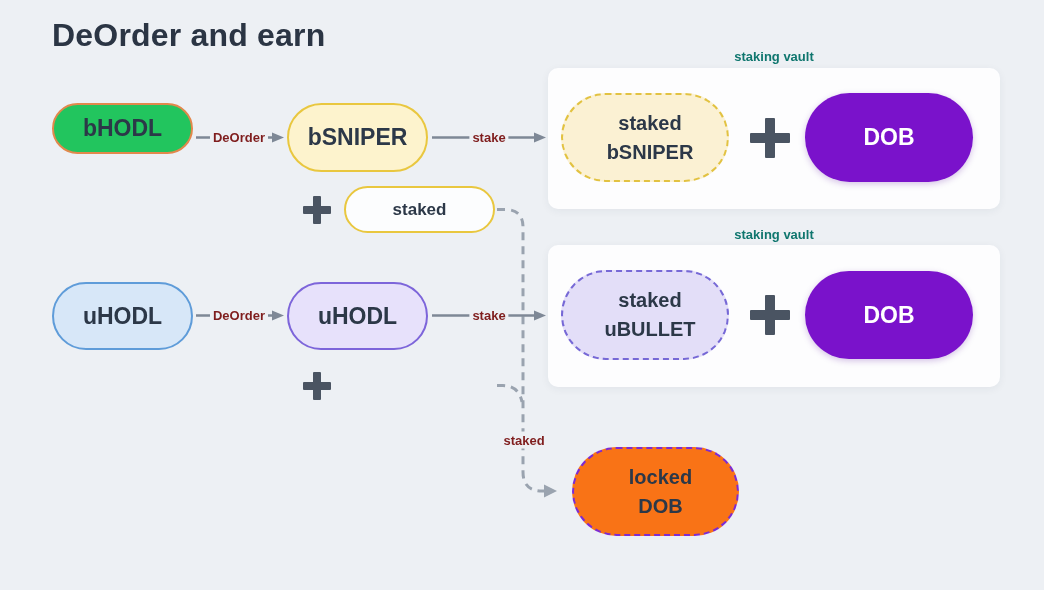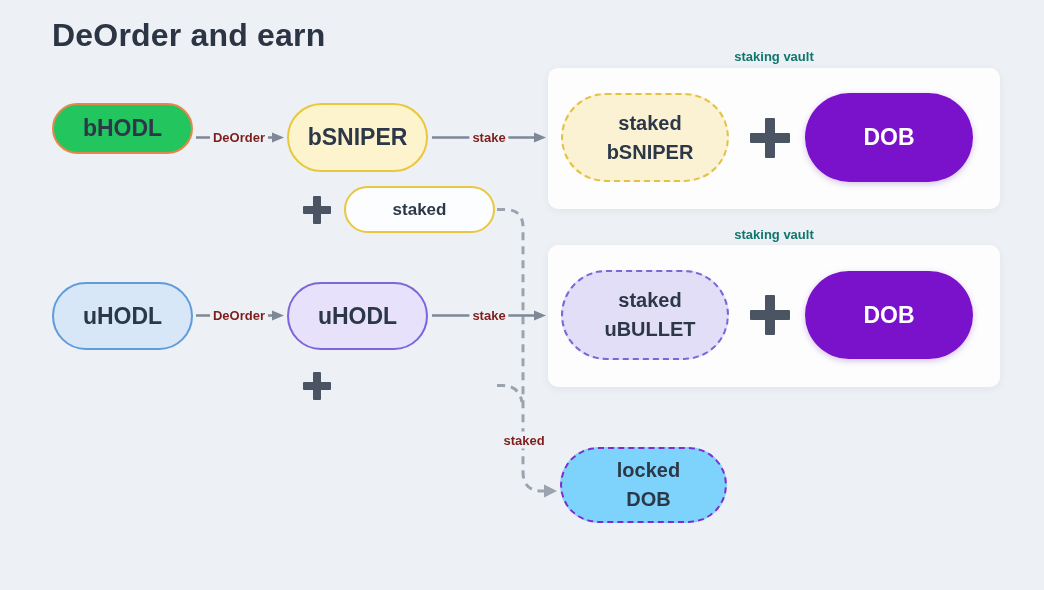--- a/index.html
+++ b/index.html
@@ -33,21 +33,21 @@
   .bhodl{left:52px;top:103px;width:141px;height:51px;background:#22c55e;border:2px solid #e2884c;font-size:23px;}
   .bsniper{left:287px;top:103px;width:141px;height:69px;background:#fdf3cd;border:2px solid #e9c73f;font-size:23px;}
   .bbullet{left:344px;top:186px;width:151px;height:47px;background:#fcfdfe;border:2px solid #e9c73f;font-size:17px;}
   .uhodl-l{left:52px;top:282px;width:141px;height:68px;background:#d7e7f8;border:2px solid #5f9cd9;font-size:23px;}
   .uhodl-m{left:287px;top:282px;width:141px;height:68px;background:#e7e1fb;border:2px solid #7d65da;font-size:23px;}
   .ubullet{left:344px;top:362px;width:151px;height:47px;background:#fcfdfe;border:2px solid #7d65da;font-size:17px;}
   .staked-b{left:561px;top:93px;width:168px;height:89px;background:#fbf1d3;border:2px dashed #e2c241;font-size:20px;}
   .staked-u{left:561px;top:270px;width:168px;height:90px;background:#e3def8;border:2px dashed #7668d6;font-size:20px;}
   .dob1{left:805px;top:93px;width:168px;height:89px;background:#7a12cb;color:#fff;font-size:23px;box-shadow:0 2px 6px rgba(90,20,160,.25);}
   .dob2{left:805px;top:271px;width:168px;height:88px;background:#7a12cb;color:#fff;font-size:23px;box-shadow:0 2px 6px rgba(90,20,160,.25);}
-  .locked{left:560px;top:447px;width:167px;height:76px;background:#7dd3fc;border:2px dashed #7d2bd2;font-size:20px;}
+  .locked{left:572px;top:447px;width:167px;height:89px;background:#f97316;border:2px dashed #7d2bd2;font-size:20px;}
   .edge-label{
     position:absolute;transform:translate(-50%,-50%);z-index:4;
     background:#edf0f4;padding:1px 3px;
     font-size:13px;font-weight:600;color:#7f1d1d;white-space:nowrap;
   }
   .plus{position:absolute;z-index:3;}
   .plus::before,.plus::after{content:"";position:absolute;background:#4a5462;border-radius:1px;}
   .plus-sm{width:28px;height:28px;}
   .plus-sm::before{left:0;top:10px;width:28px;height:8px;}
   .plus-sm::after{left:10px;top:0;width:8px;height:28px;}

